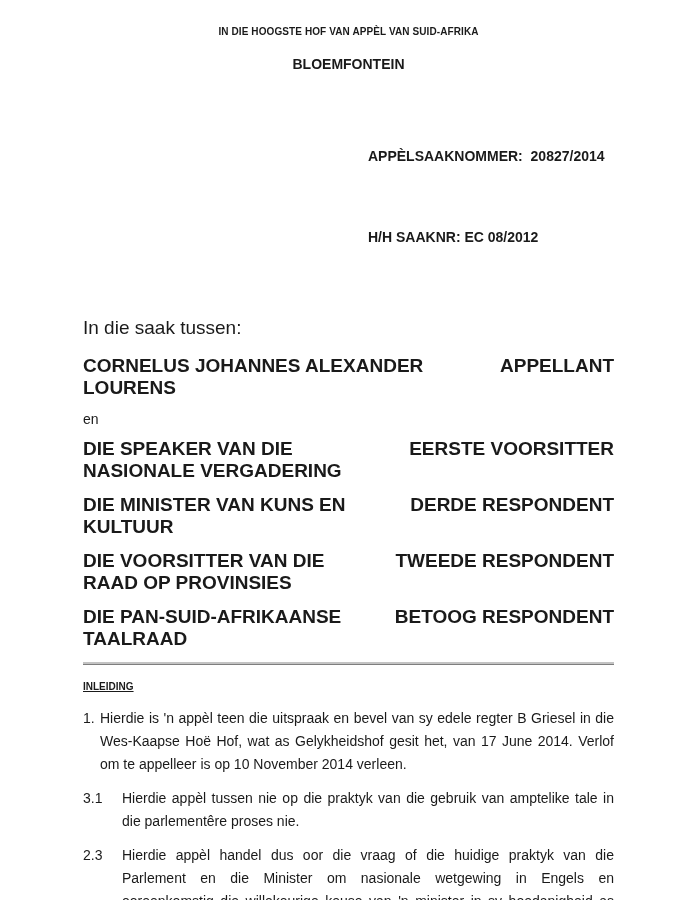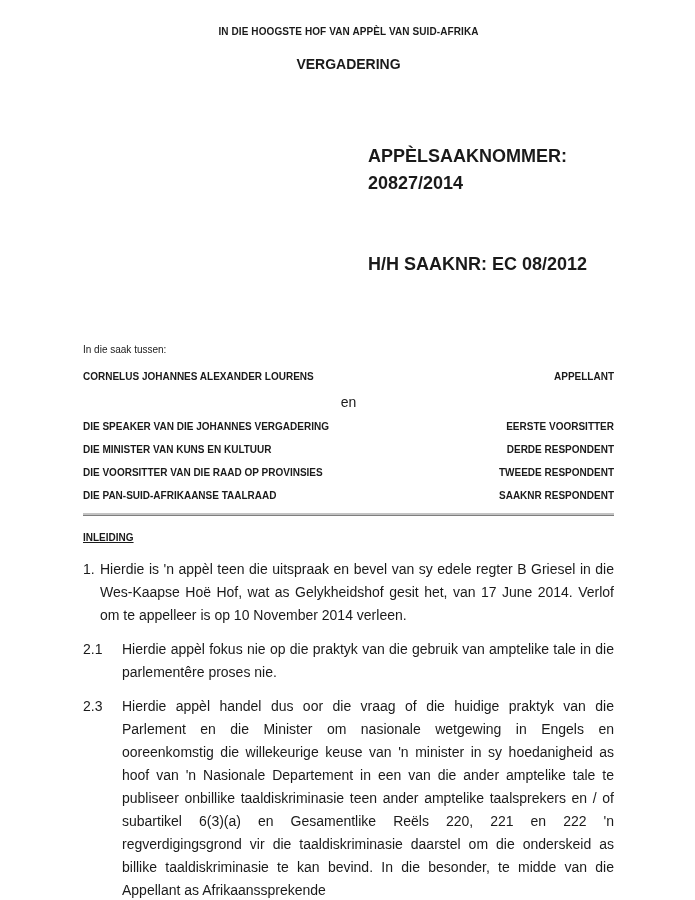--- a/index.html
+++ b/index.html
@@ -17,31 +17,31 @@
   }
   .court-line {
     text-align: center; font-weight: bold; font-size: 10px;
     margin-bottom: 19px; letter-spacing: .1px;
   }
   .city-line {
     text-align: center; font-weight: bold; font-size: 14px;
     margin-bottom: 17px;
   }
   .case-block {
-    margin-left: 285px; font-weight: bold; font-size: 18px;
+    margin-left: 285px; font-weight: bold; font-size: 14px;
     line-height: 27px; margin-bottom: 12px; white-space: pre-wrap;
   }
-  .between-label { font-size: 10px; margin-bottom: 16px; }
+  .between-label { font-size: 19px; margin-bottom: 16px; }
   .party-row {
     display: flex; justify-content: space-between; align-items: baseline;
-    font-weight: bold; font-size: 10px; margin-bottom: 12px;
+    font-weight: bold; font-size: 19px; margin-bottom: 12px;
   }
   .party-row .party-name { padding-right: 12px; }
   .party-row .party-role { white-space: nowrap; text-align: center; }
-  .conjunction { font-size: 14px; margin-bottom: 11px; text-align: center; }
+  .conjunction { font-size: 14px; margin-bottom: 11px; }
   .rule-thick {
     height: 2px; background: #c3c3c3; border: 0;
     margin-top: 3px;
   }
   .main-heading {
     text-align: center; font-weight: bold; font-size: 14px;
     margin-top: 30px; margin-bottom: 28px;
   }
   .rule-thin {
     height: 1px; background: #7e7e7e; border: 0;
@@ -57,68 +57,68 @@
   .para .para-number { flex: 0 0 17px; }
   .para.sub .para-number { flex: 0 0 39px; }
   .para .para-text { flex: 1; text-align: justify; }
 </style>
 </head>
 <body>
 
 <div class="page">
 
   <div class="court-line">IN DIE HOOGSTE HOF VAN APPÈL VAN SUID-AFRIKA</div>
-  <div class="city-line">VERGADERING</div>
+  <div class="city-line">BLOEMFONTEIN</div>
 
   <div class="case-block">
     <div>APPÈLSAAKNOMMER:  20827/2014</div>
     <div>H/H SAAKNR: EC 08/2012</div>
   </div>
 
   <div class="between-label">In die saak tussen:</div>
 
   <div class="party-row">
     <span class="party-name">CORNELUS JOHANNES ALEXANDER LOURENS</span>
     <span class="party-role">APPELLANT</span>
   </div>
 
   <div class="conjunction">en</div>
 
   <div class="party-row">
-    <span class="party-name">DIE SPEAKER VAN DIE JOHANNES VERGADERING</span>
+    <span class="party-name">DIE SPEAKER VAN DIE NASIONALE VERGADERING</span>
     <span class="party-role">EERSTE VOORSITTER</span>
   </div>
   <div class="party-row">
     <span class="party-name">DIE MINISTER VAN KUNS EN KULTUUR</span>
     <span class="party-role">DERDE RESPONDENT</span>
   </div>
   <div class="party-row">
     <span class="party-name">DIE VOORSITTER VAN DIE RAAD OP PROVINSIES</span>
     <span class="party-role">TWEEDE RESPONDENT</span>
   </div>
   <div class="party-row">
     <span class="party-name">DIE PAN-SUID-AFRIKAANSE TAALRAAD</span>
-    <span class="party-role">SAAKNR RESPONDENT</span>
+    <span class="party-role">BETOOG RESPONDENT</span>
   </div>
 
   <div class="rule-thick"></div>
 
 
   <div class="rule-thin"></div>
 
   <div class="section-title">INLEIDING</div>
 
   <div class="para">
     <span class="para-number">1.</span>
     <div class="para-text">Hierdie is 'n appèl teen die uitspraak en bevel van sy edele regter B Griesel in die Wes-Kaapse Hoë Hof, wat as Gelykheidshof gesit het, van 17 June 2014.  Verlof om te appelleer is op 10 November 2014 verleen.</div>
   </div>
 
   <div class="para sub">
-    <span class="para-number">2.1</span>
-    <div class="para-text">Hierdie appèl fokus nie op die praktyk van die gebruik van amptelike tale in die parlementêre proses nie.</div>
+    <span class="para-number">3.1</span>
+    <div class="para-text">Hierdie appèl tussen nie op die praktyk van die gebruik van amptelike tale in die parlementêre proses nie.</div>
   </div>
 
 
   <div class="para sub">
     <span class="para-number">2.3</span>
     <div class="para-text">Hierdie appèl handel dus oor die vraag of die huidige praktyk van die Parlement en die Minister om nasionale wetgewing in Engels en ooreenkomstig die willekeurige keuse van 'n minister in sy hoedanigheid as hoof van 'n Nasionale Departement in een van die ander amptelike tale te publiseer onbillike taaldiskriminasie teen ander amptelike taalsprekers en / of subartikel 6(3)(a) en Gesamentlike Reëls 220, 221 en 222 'n regverdigingsgrond vir die taaldiskriminasie daarstel om die onderskeid as billike taaldiskriminasie te kan bevind.  In die besonder, te midde van die Appellant as Afrikaanssprekende</div>
   </div>
 
 </div>
 

